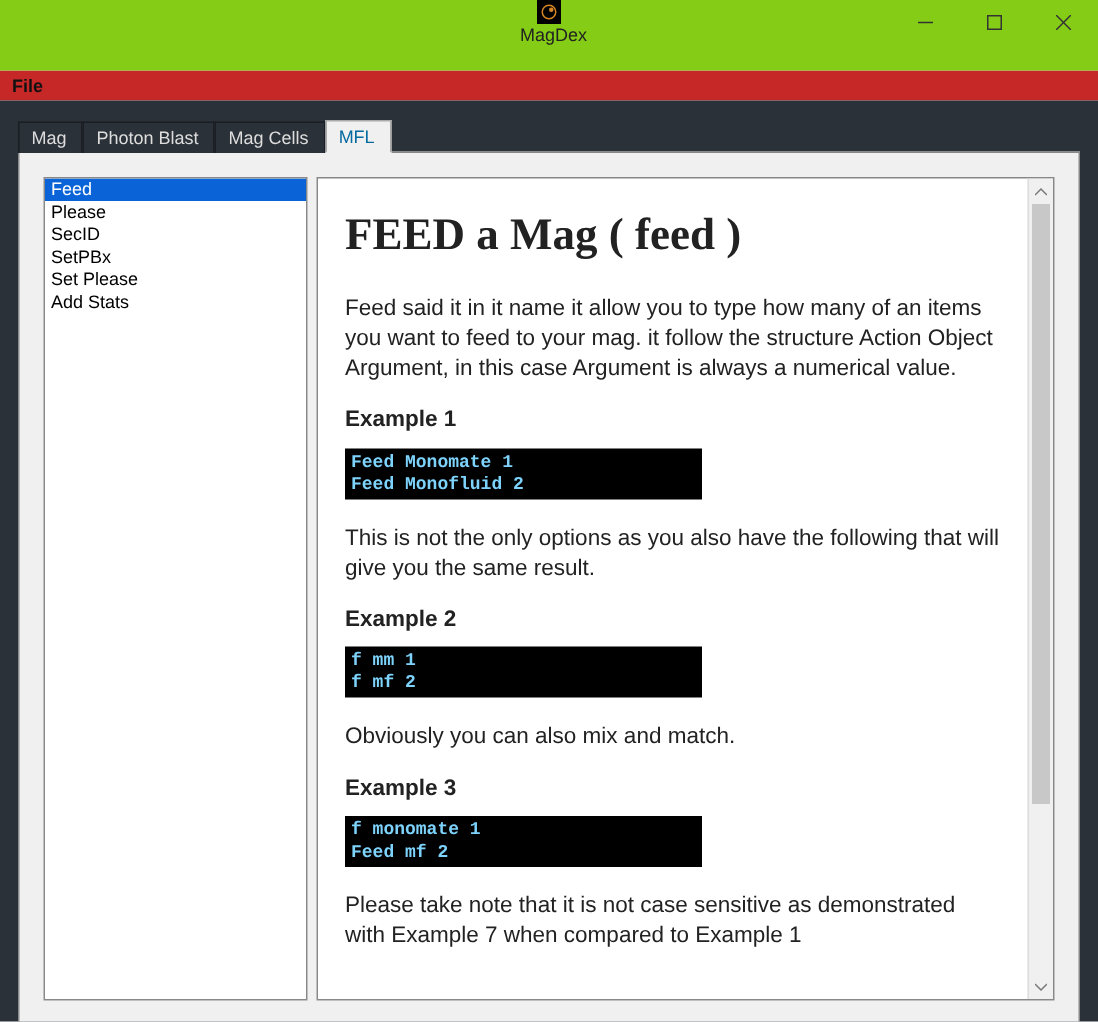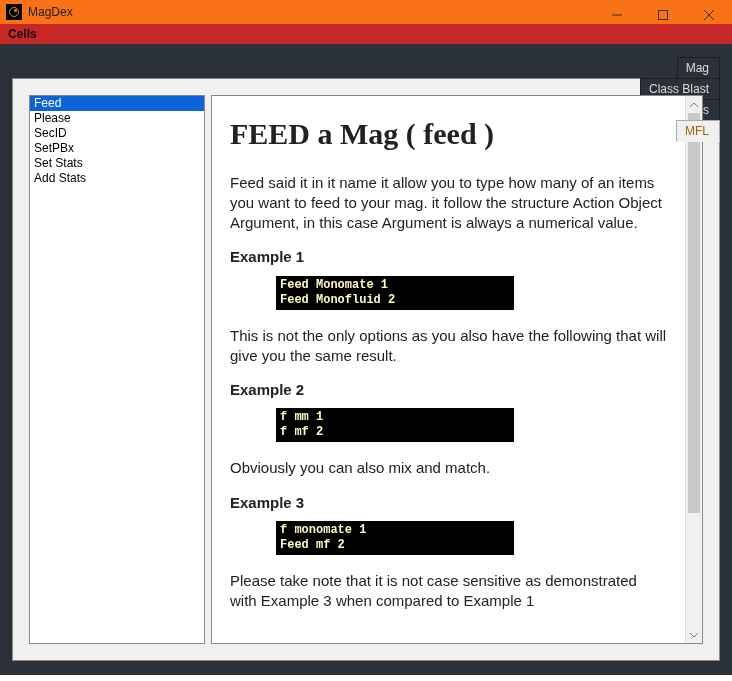--- a/index.html
+++ b/index.html
@@ -6,26 +6,27 @@
   body {
     margin: 0;
     font-family: "Segoe UI", Tahoma, sans-serif;
     font-size: 12px;
     background: #fff;
     width: 732px;
     height: 681px;
     overflow: hidden;
   }
   .titlebar {
-    height: 24px;
-    background: #f97316;
+    height: 47px;
+    background: #84cc16;
     display: flex;
     align-items: center;
     padding-left: 6px;
     position: relative;
+    flex-direction: column;
   }
   .titlebar .app-icon {
     width: 16px; height: 16px;
     background: #000;
     display: flex; align-items: center; justify-content: center;
     margin-right: 6px;
   }
   .titlebar .app-icon-inner {
     width: 10px; height: 10px;
     border: 1px solid #d88624;
@@ -72,36 +73,35 @@
     background: #2b3138;
     padding: 12px 12px 14px 12px;
     height: calc(100% - 50px);
   }
 
   .tabstrip {
     display: flex;
     align-items: flex-end;
     height: 22px;
     gap: 0;
-    flex-direction: column;
   }
   .tab {
     background: #2b3138;
     color: #ddd;
     font-size: 12px;
     padding: 3px 10px 3px 8px;
     border: 1px solid #1a1e23;
     border-bottom: none;
     margin-right: 0px;
     position: relative;
     top: 1px;
   }
   .tab.active {
     background: #f0f0f0;
-    color: #a16207;
+    color: #0369a1;
     border: 1px solid #aaa;
     border-bottom: 1px solid #f0f0f0;
     z-index: 2;
   }
 
   .tabpage {
     background: #f0f0f0;
     border: 1px solid #888;
     height: calc(100% - 22px);
     display: flex;
@@ -151,30 +151,29 @@
     font-family: Liberation Serif, serif;
   }
   .doc p { margin: 16px 0 14px 0; }
   .doc h3 {
     font-size: 15px;
     font-weight: 700;
     margin: 10px 0 8px 0;
   }
   .codeblock {
     background: #000;
-    color: #fef9c3;
+    color: #7dd3fc;
     font-family: Consolas, "Courier New", monospace;
     font-size: 12px;
     font-weight: bold;
     padding: 2px 4px;
     width: 238px;
     white-space: pre;
     line-height: 1.25;
     margin-bottom: 2px;
-    margin-left: 46px;
   }
 
   .scrollbar {
     position: absolute;
     right: 0; top: 0; bottom: 0;
     width: 17px;
     background: #f0f0f0;
     border-left: 1px solid #ddd;
   }
   .scroll-arrow {
@@ -214,38 +213,38 @@
     <div class="win-btn">
       <svg width="10" height="10">
           <line x1="0" y1="0" x2="10" y2="10" stroke="#333" stroke-width="1"></line>
           <line x1="10" y1="0" x2="0" y2="10" stroke="#333" stroke-width="1"></line>
         </svg>
     </div>
   </div>
 </div>
 
 <div class="menubar">
-  <div class="menu-item">Cells</div>
+  <div class="menu-item">File</div>
 </div>
 
 <div class="client">
   <div class="tabstrip">
     <div class="tab">Mag</div>
-    <div class="tab">Class Blast</div>
+    <div class="tab">Photon Blast</div>
     <div class="tab">Mag Cells</div>
     <div class="tab active">MFL</div>
   </div>
   <div class="tabpage">
 
     <div class="listbox">
       <div class="item selected">Feed</div>
       <div class="item">Please</div>
       <div class="item">SecID</div>
       <div class="item">SetPBx</div>
-      <div class="item">Set Stats</div>
+      <div class="item">Set Please</div>
       <div class="item">Add Stats</div>
     </div>
 
     <div class="docwrap">
       <div class="doc">
         <h1>FEED a Mag ( feed )</h1>
         <p>Feed said it in it name it allow you to type how many of an items you want to feed to your mag. it follow the structure Action Object Argument, in this case Argument is always a numerical value.</p>
 
         <h3>Example 1</h3>
         <div class="codeblock">Feed Monomate 1
@@ -253,21 +252,21 @@
         <p>This is not the only options as you also have the following that will give you the same result.</p>
 
         <h3>Example 2</h3>
         <div class="codeblock">f mm 1
 f mf 2</div>
         <p>Obviously you can also mix and match.</p>
 
         <h3>Example 3</h3>
         <div class="codeblock">f monomate 1
 Feed mf 2</div>
-        <p>Please take note that it is not case sensitive as demonstrated with Example 3 when compared to Example 1</p>
+        <p>Please take note that it is not case sensitive as demonstrated with Example 7 when compared to Example 1</p>
       </div>
       <div class="scrollbar">
         <div class="scroll-arrow">
           <svg width="8" height="8">
               <polyline points="0,6 4,2 8,6" fill="none" stroke="#777" stroke-width="1"></polyline>
             </svg>
         </div>
         <div class="scroll-thumb"></div>
         <div class="scroll-arrow" style="position:absolute;bottom:0;left:0;right:0;">
           <svg width="8" height="8">

